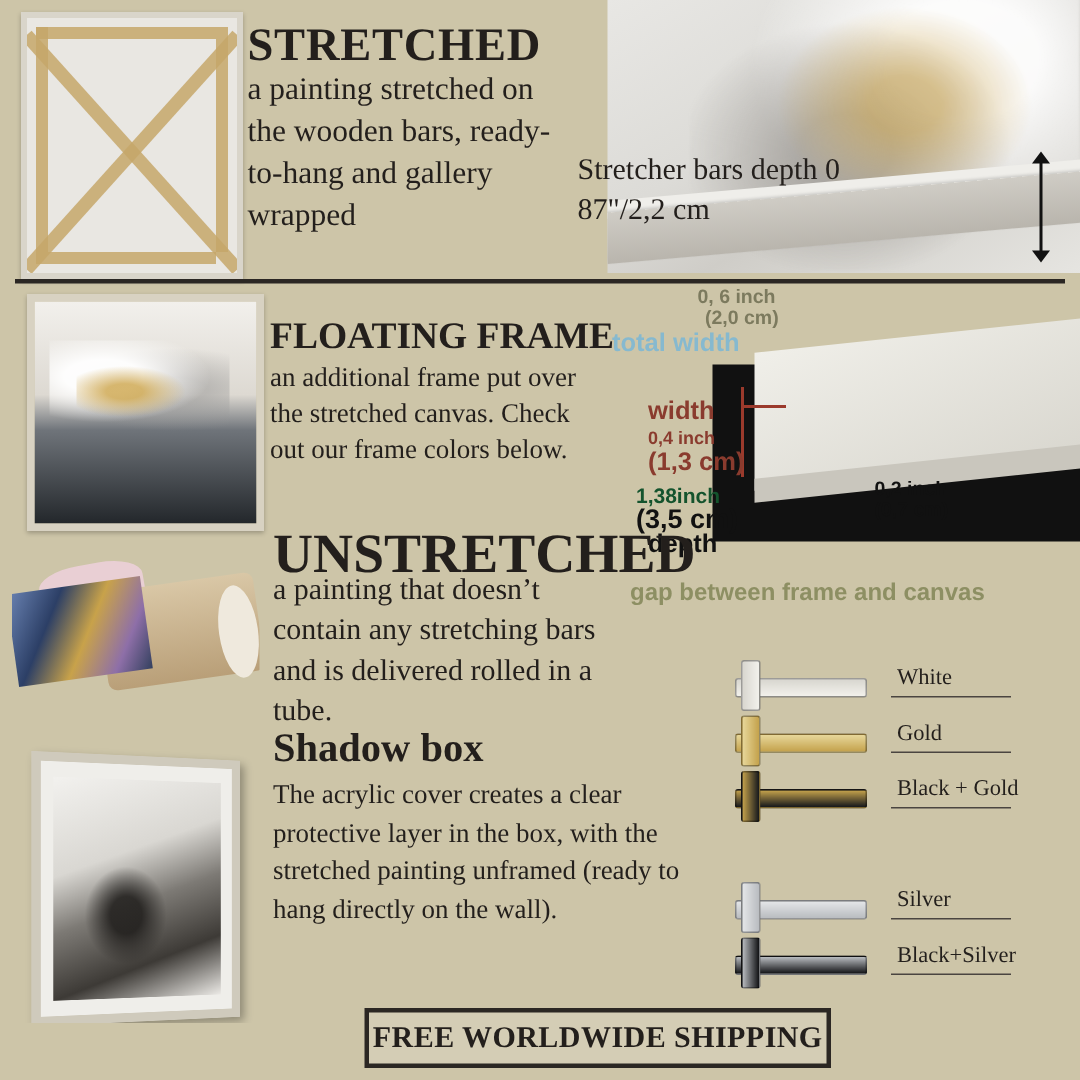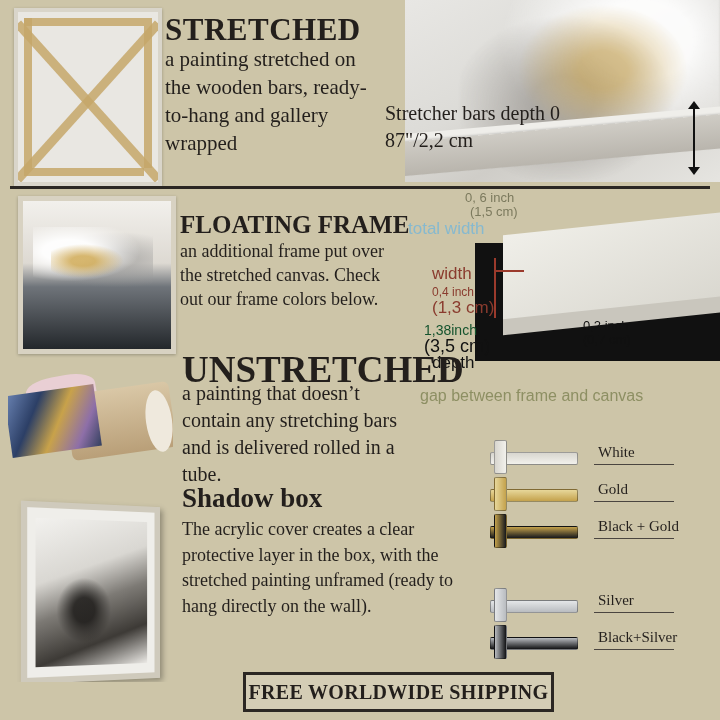--- a/index.html
+++ b/index.html
@@ -120,21 +120,21 @@
   }
   #frame-diagram .canvasface{
     position:absolute;left:88px;top:28px;width:232px;height:92px;
     background:linear-gradient(160deg,#f0efe9,#d8d6ce);
     transform:skewY(-6deg);
   }
   #frame-diagram .canvasedge{
     position:absolute;left:88px;top:112px;width:232px;height:16px;
     background:#c9c6bd;transform:skewY(-6deg);
   }
-  .lbl{position:absolute;font-family:"Liberation Sans", sans-serif;font-weight:normal;}
+  .lbl{position:absolute;font-family:"Liberation Sans", sans-serif;font-weight:bold;}
   #lbl-06{left:465px;top:190px;font-size:13px;color:#7c7a5e;}
   #lbl-06b{left:470px;top:204px;font-size:13px;color:#7c7a5e;}
   #lbl-totalwidth{left:408px;top:219px;font-size:17px;color:#86b9cf;}
   #lbl-width{left:432px;top:264px;font-size:17px;color:#8a3b2e;}
   #lbl-04{left:432px;top:285px;font-size:12px;color:#8a3b2e;}
   #lbl-13{left:432px;top:298px;font-size:17px;color:#8a3b2e;text-align:right;}
   #lbl-138{left:424px;top:322px;font-size:14px;color:#14532d;}
   #lbl-35{left:424px;top:336px;font-size:18px;color:#111;}
   #lbl-depth{left:432px;top:353px;font-size:17px;color:#111;}
   #lbl-02{left:583px;top:318px;font-size:13px;color:#111;}
@@ -262,21 +262,21 @@
 
   <div class="art" id="frame-diagram">
     <div class="blackframe"></div>
     <div class="canvasface"></div>
     <div class="canvasedge"></div>
   </div>
   <div class="redline" id="redline-v"></div>
   <div class="redline" id="redline-h"></div>
 
   <div class="lbl" id="lbl-06">0, 6 inch</div>
-  <div class="lbl" id="lbl-06b">(1,5 cm)</div>
+  <div class="lbl" id="lbl-06b">(2,0 cm)</div>
   <div class="lbl" id="lbl-totalwidth">total width</div>
   <div class="lbl" id="lbl-width">width</div>
   <div class="lbl" id="lbl-04">0,4 inch</div>
   <div class="lbl" id="lbl-13">(1,3 cm)</div>
   <div class="lbl" id="lbl-138">1,38inch</div>
   <div class="lbl" id="lbl-35">(3,5 cm)</div>
   <div class="lbl" id="lbl-depth">depth</div>
   <div class="lbl" id="lbl-02">0,2 inch</div>
   <div class="lbl" id="lbl-07">(0,7 cm)</div>
   <div class="lbl" id="lbl-gap">gap between frame and canvas</div>

